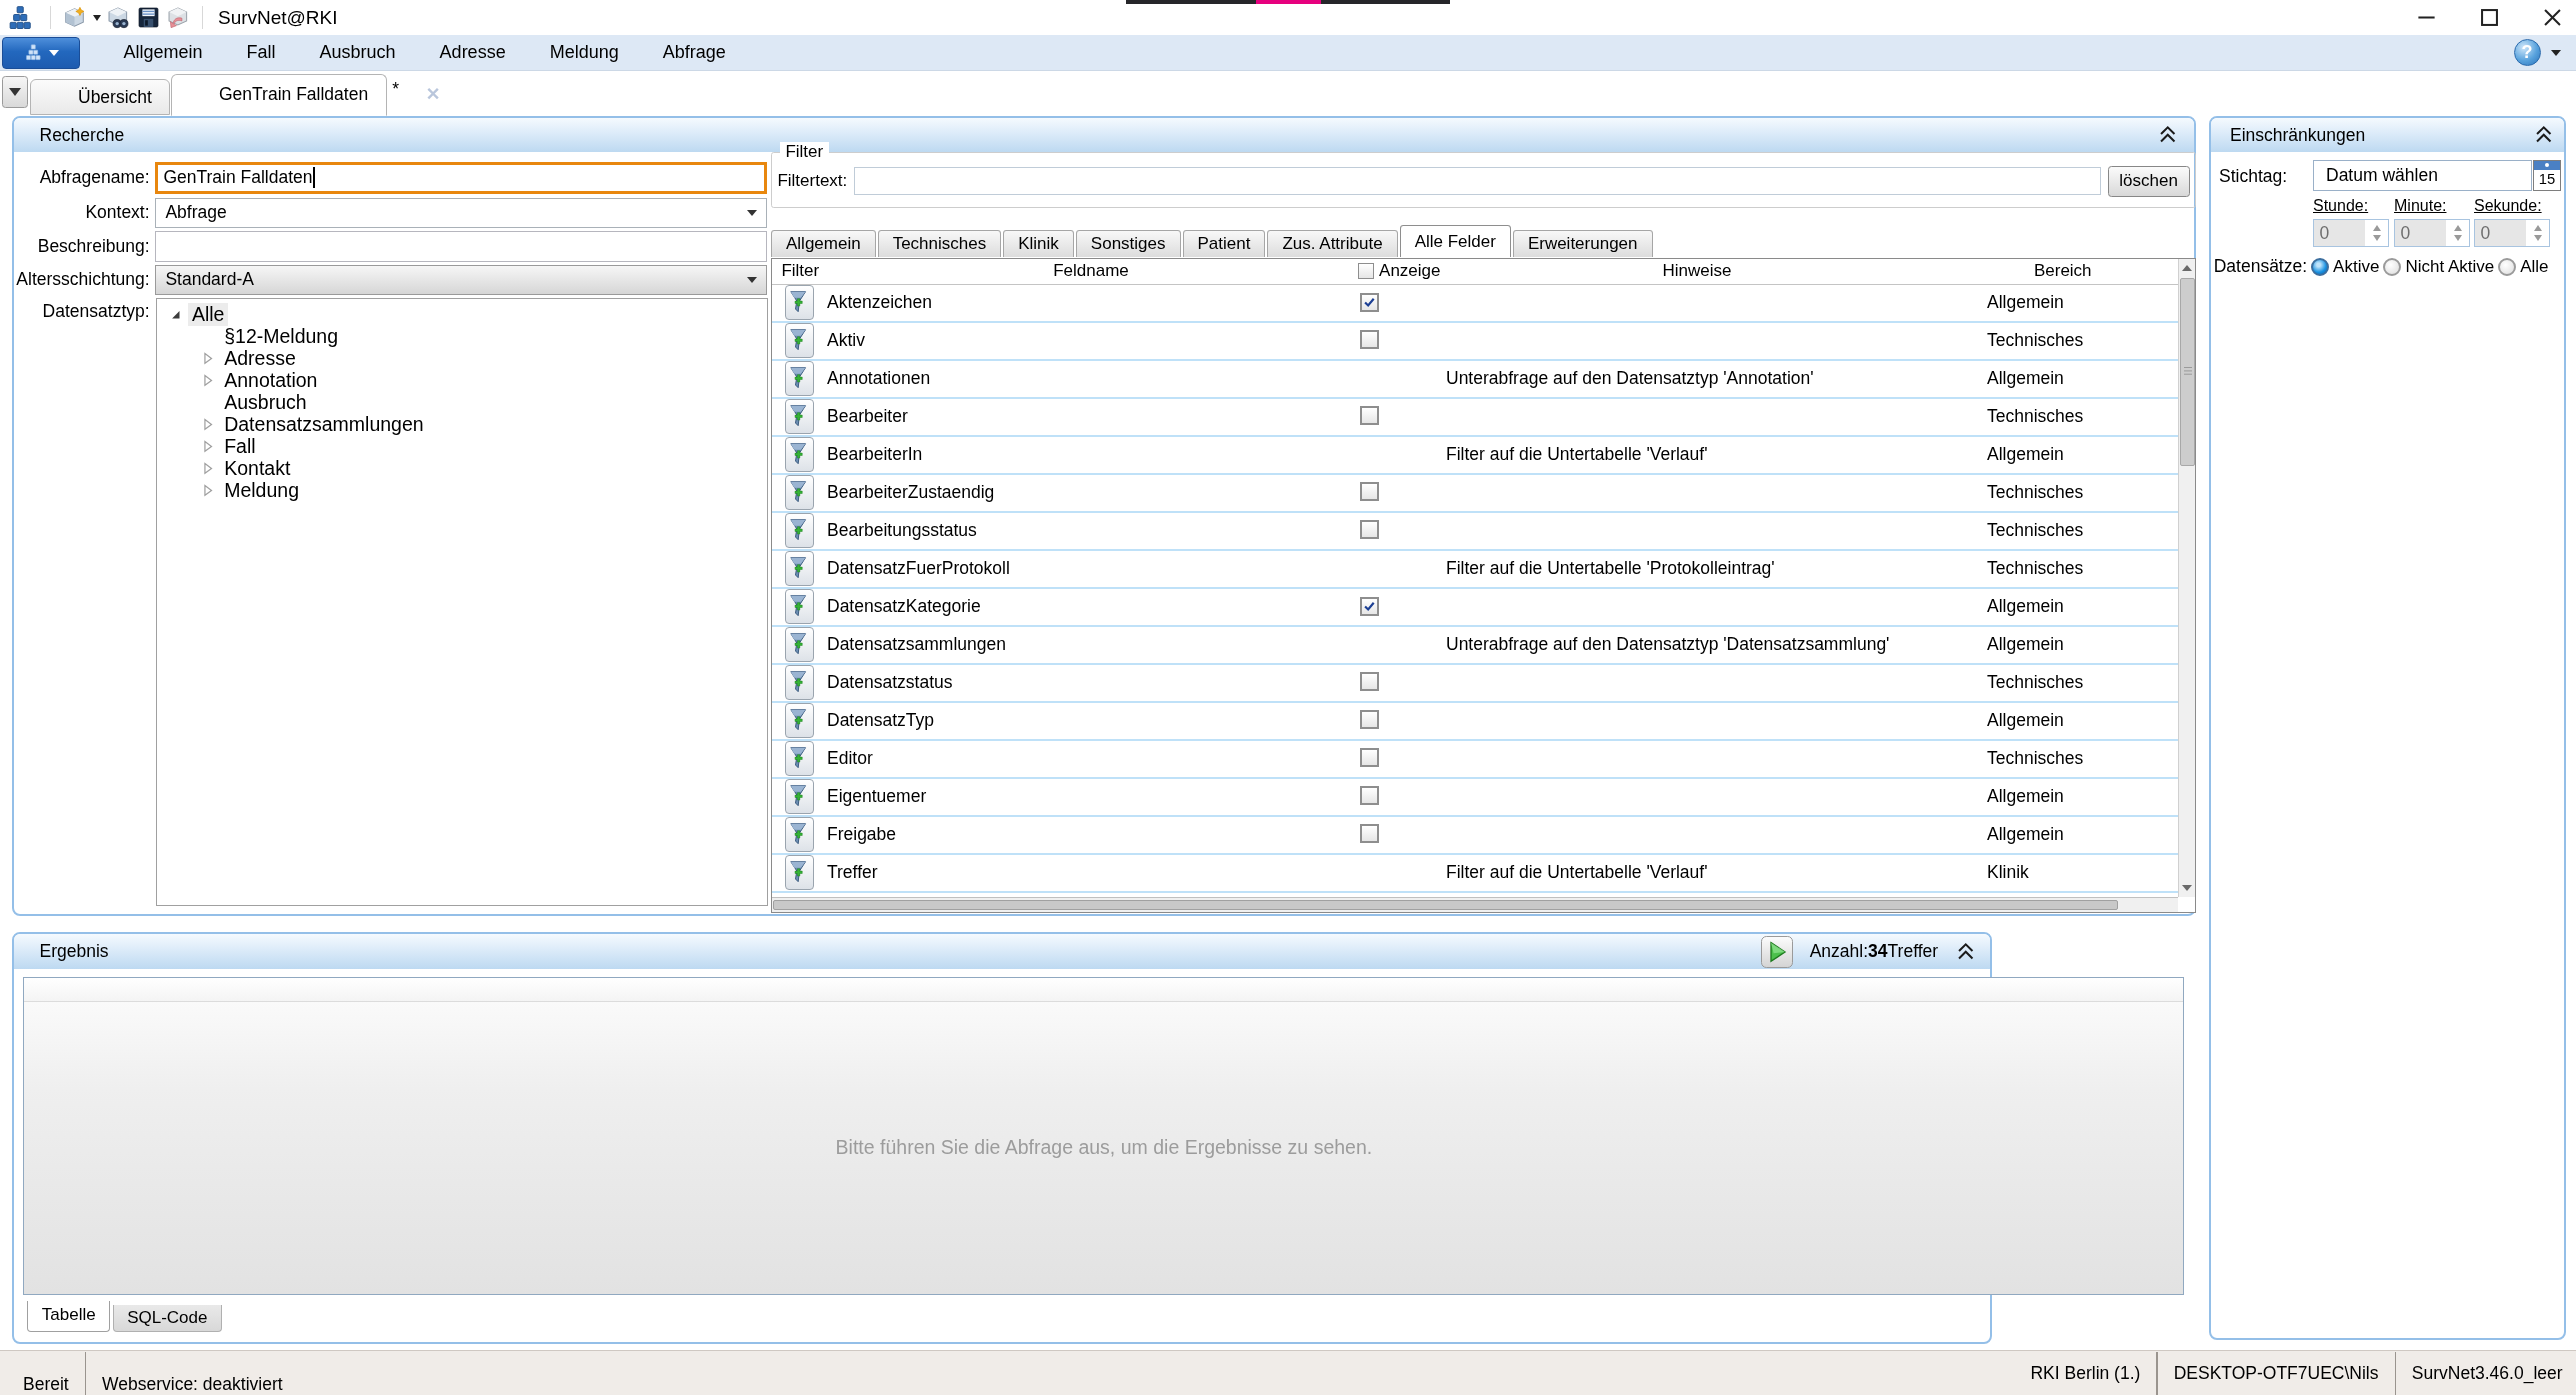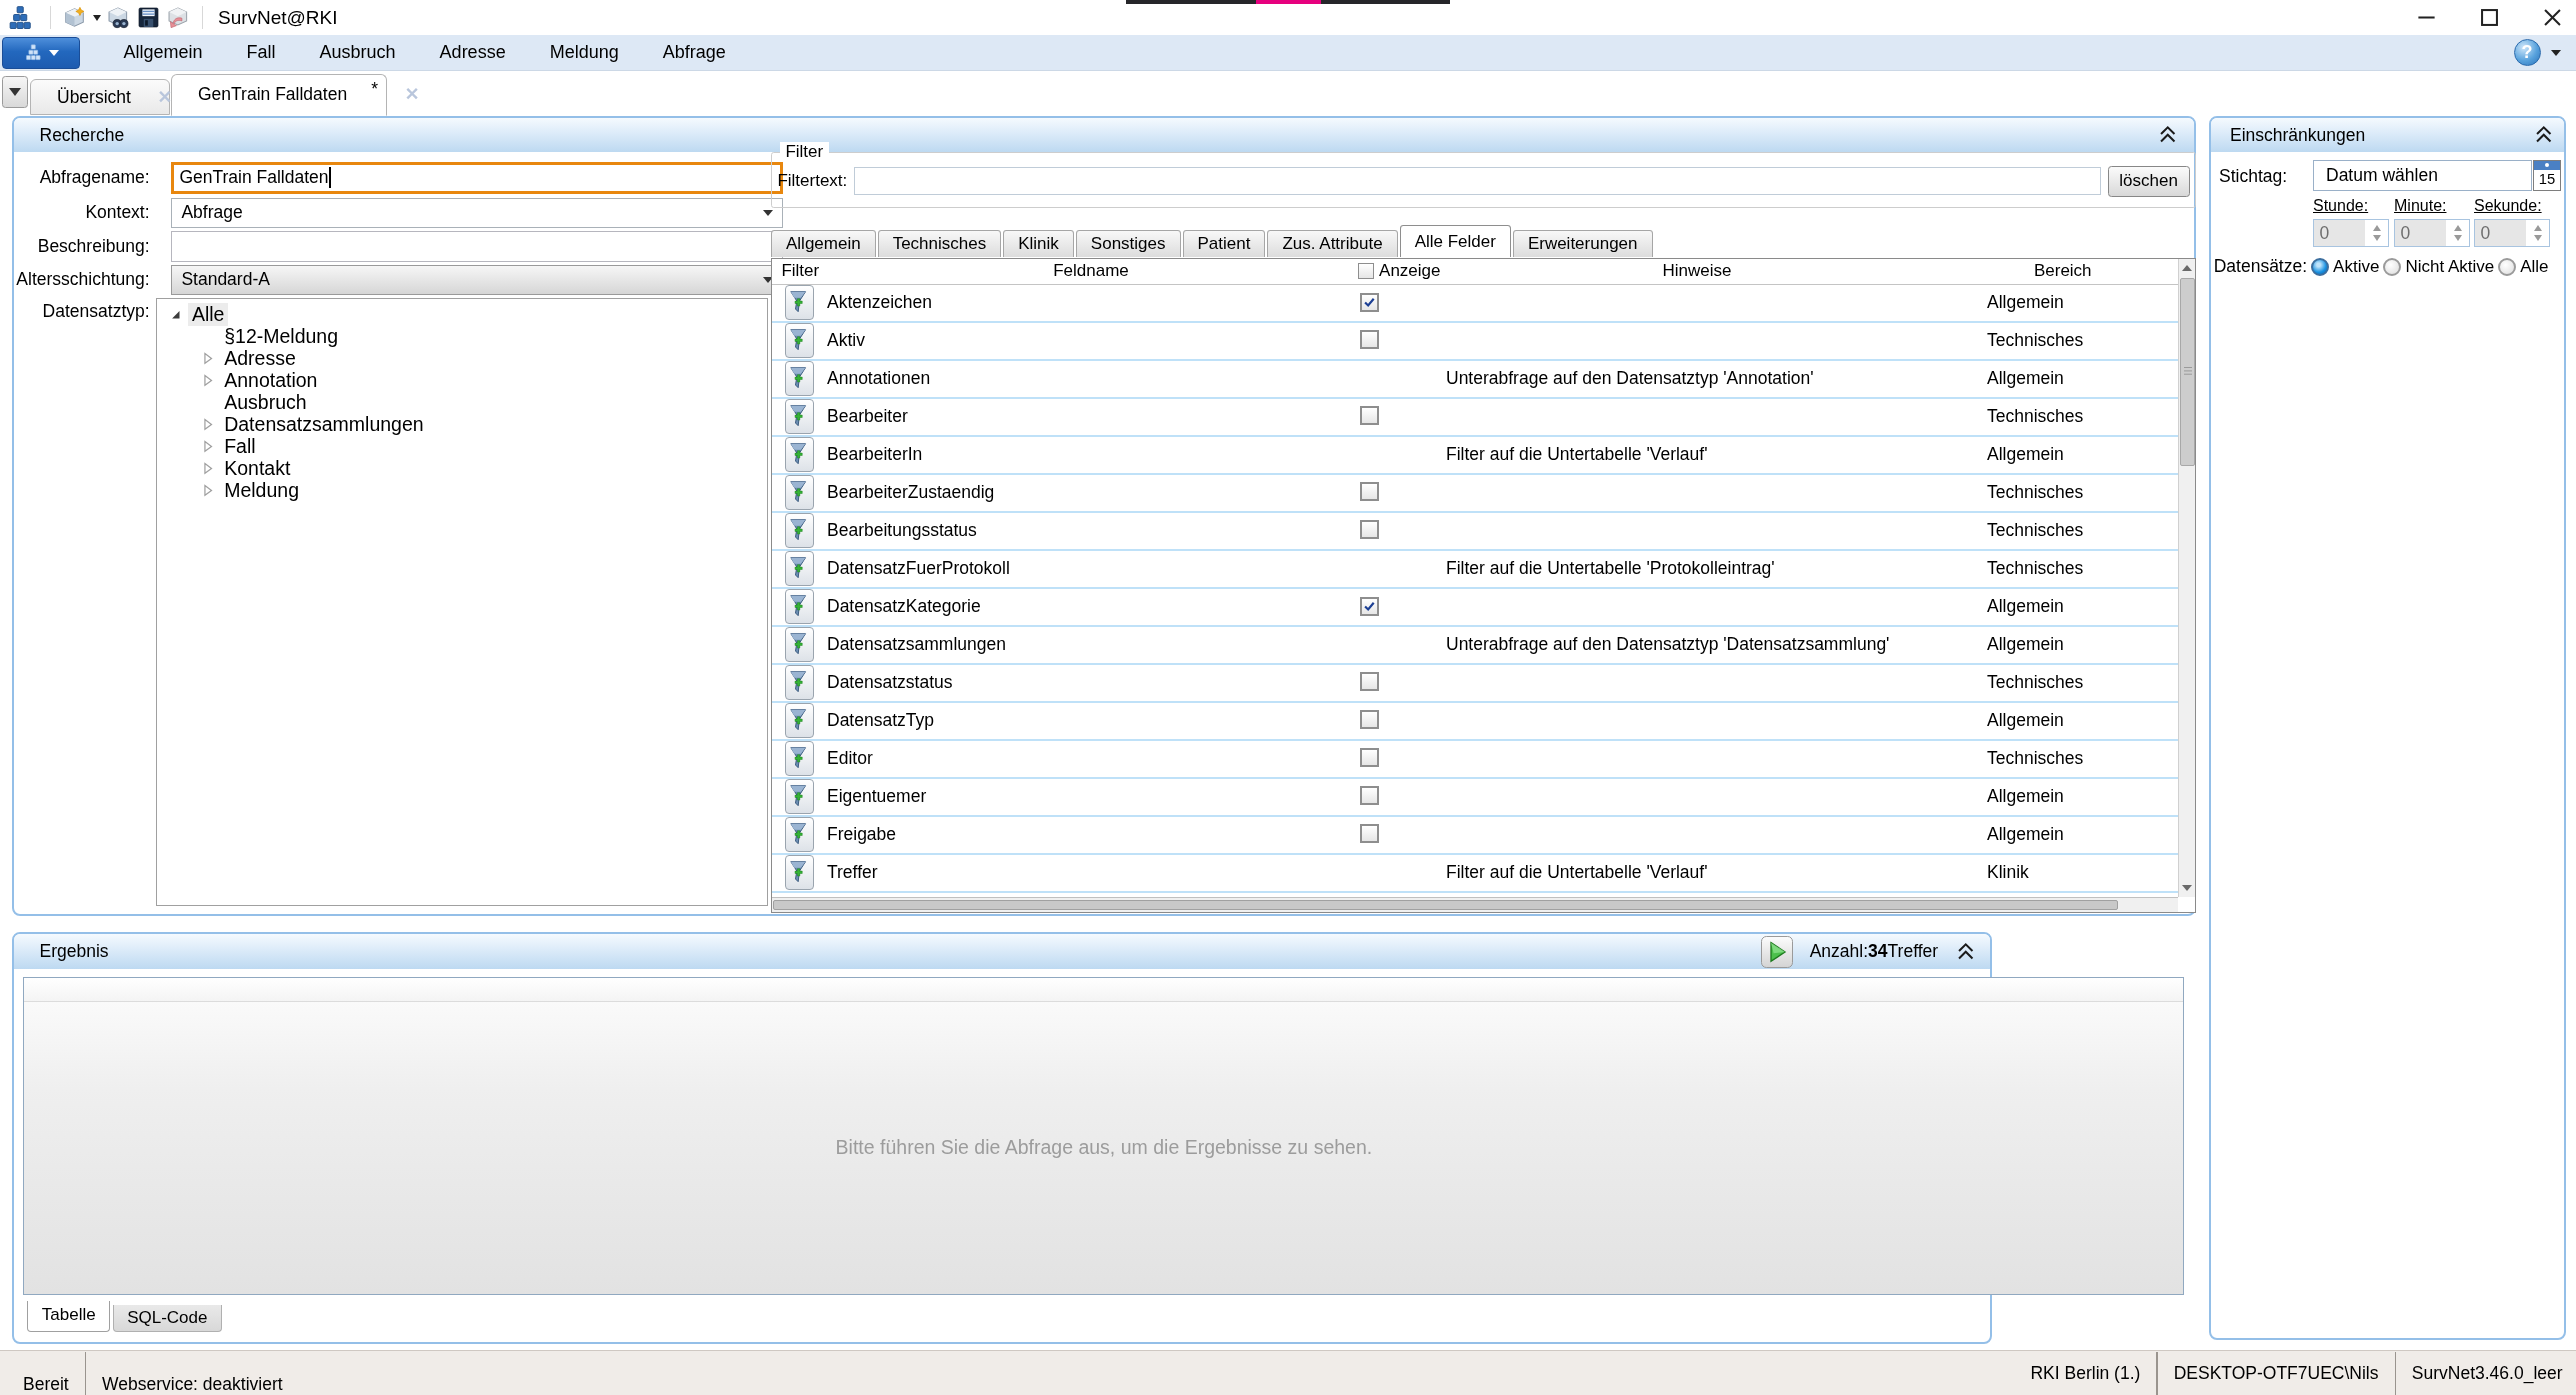--- a/index.html
+++ b/index.html
@@ -26,35 +26,35 @@
   .menu-items { display:flex; margin-left:21.5px; height:100%; }
   .menu-item { font-size:18px; padding:0 22px; line-height:35px; }
   .help-area { margin-left:auto; margin-right:14.8px; display:flex; align-items:center; gap:10.7px; }
   .help-btn { width:27px; height:27px; border-radius:50%; background:radial-gradient(circle at 35% 30%, #cfe7fa, #58a2dd 55%, #2a72b8); border:1.3px solid #2a6aac; color:#fff; font-size:18px; font-weight:bold; display:flex; align-items:center; justify-content:center; }
   .help-area .dd-arrow { border-left-width:5.4px; border-right-width:5.4px; border-top-width:6.7px; }
 
   
   .tabstrip { position:absolute; left:0; top:71px; width:2576px; height:45px; background:#fff; }
   .tab-scroll-btn { position:absolute; left:2px; top:5.4px; width:25.5px; height:32px; background:linear-gradient(#f6f6f6,#d9d9d9); border:1.3px solid #9a9a9a; border-radius:3.4px; display:flex; align-items:center; justify-content:center; }
   .tab-scroll-btn .dd-arrow { border-left-width:6.7px; border-right-width:6.7px; border-top-width:8.7px; border-top-color:#333; }
-  .tab { position:absolute; display:flex; align-items:center; gap:24px; border:1.3px solid #b4b4b4; border-radius:6px 6px 0 0; padding:0 2px; }
+  .tab { position:absolute; display:flex; align-items:center; gap:24px; border:1.3px solid #b4b4b4; border-radius:6px 6px 0 0; padding:0 23px; }
   .tab.inactive { left:30px; top:8px; height:36px; width:140px; background:linear-gradient(#fbfbfb,#e9e9e9); }
   .tab.active { left:171px; top:2.7px; height:42px; width:216px; background:#fff; border-bottom-color:#fff; z-index:3; }
   .tab .label { font-size:17.5px; white-space:nowrap; }
   .tab .star { font-size:17.5px; position:relative; top:-5.4px; }
   .tab .close-x { font-size:17.5px; font-weight:bold; color:#b9c6dc; margin-left:2.7px; }
 
   
   .panel { position:absolute; background:#fff; border:2px solid #94bfe8; border-radius:8px; }
   .panel-header { height:34px; border-radius:6px 6px 0 0; background:linear-gradient(#f5fafe,#dcebf9 45%,#bdd9f1); display:flex; align-items:center; position:relative; }
   .panel-title { font-size:17.5px; margin-left:25.5px; }
   .chev-btn { position:absolute; right:16px; top:6px; width:21.5px; height:21.5px; }
 
   
-  .frow { position:absolute; left:0; display:flex; align-items:center;gap:16px; }
+  .frow { position:absolute; left:0; display:flex; align-items:center; }
   .flabel { width:141px; text-align:right; padding-right:5.4px; font-size:17.5px; white-space:nowrap; }
   .abfragename-wrap { width:612px; height:32px; border:3.4px solid #e8870e; background:#fff; display:flex; align-items:center; padding-left:5.4px; font-size:17.5px; }
   .caret { display:inline-block; width:1.3px; height:21.5px; background:#000; margin-left:0.7px; }
   .selectbox { width:612px; height:29.5px; border:1.3px solid #a9b1b8; background:#fff; display:flex; align-items:center; padding:0 9.4px; font-size:17.5px; position:relative; }
   .selectbox .dd-arrow { position:absolute; right:9.4px; border-left-width:5.4px; border-right-width:5.4px; border-top-width:6.7px; border-top-color:#333; }
   .selectbox.gray { background:linear-gradient(#f6f6f6,#d6d6d6); border-color:#9a9a9a; }
   .textinput { width:612px; height:31px; border:1.3px solid #b6b6be; background:#fff; }
   .treebox { position:absolute; left:142px; top:180px; width:612px; height:608px; border:1.3px solid #a0a0a0; background:#fff; overflow:hidden; padding-top:4px; }
   .tree-item { height:22px; display:flex; align-items:center; }
   .tree-item .expander { width:14.8px; height:14.8px; margin-left:10.7px; display:inline-flex; }

